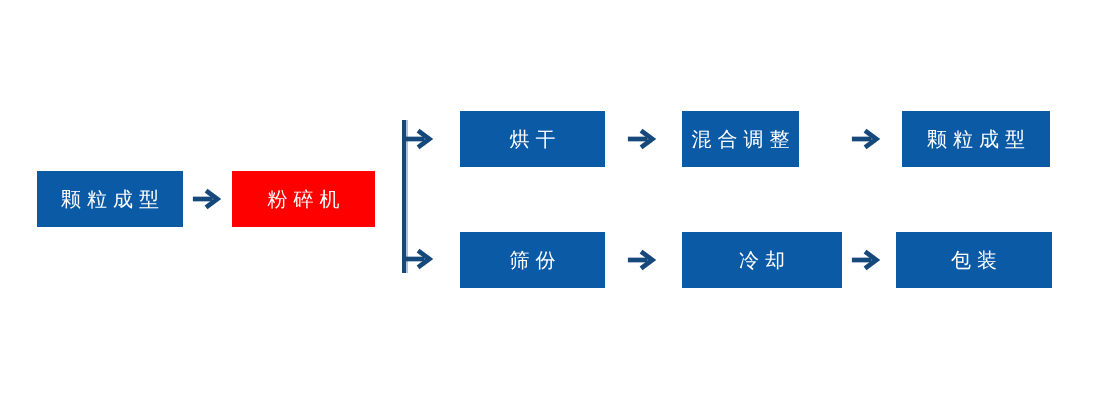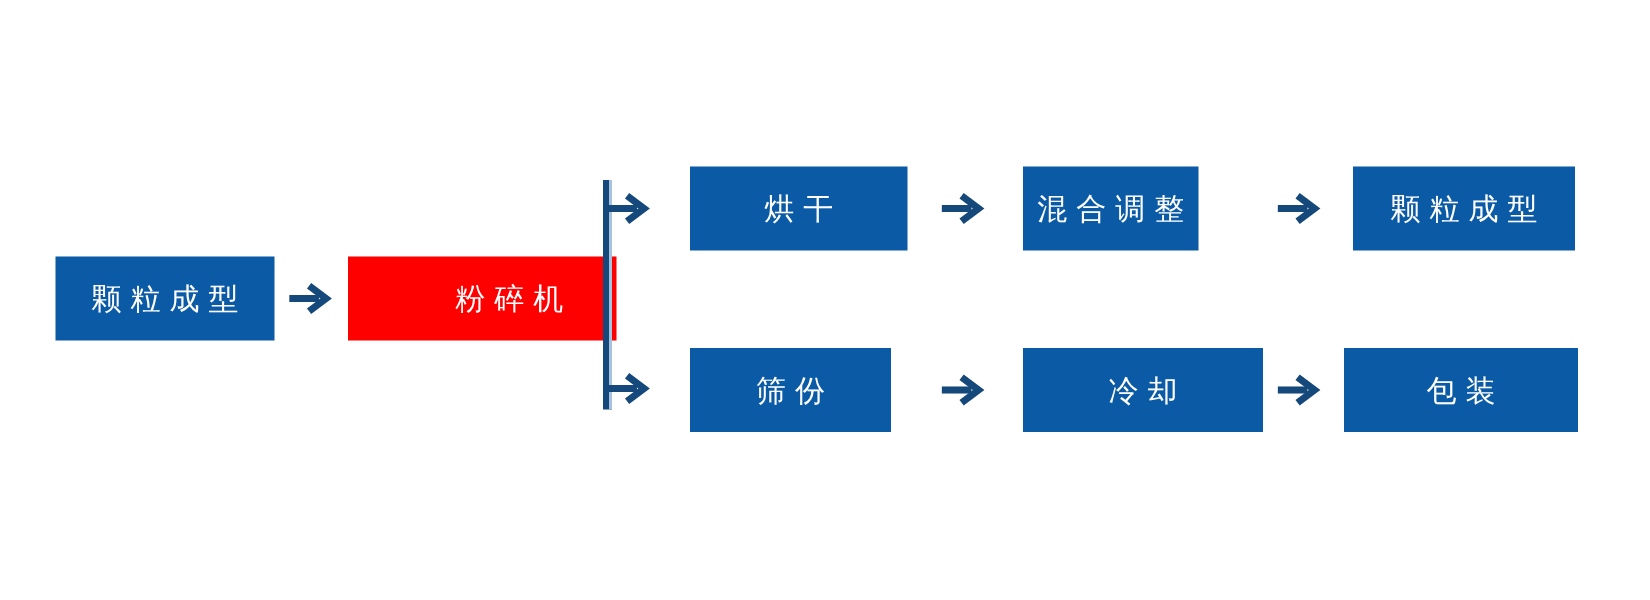--- a/index.html
+++ b/index.html
@@ -28,29 +28,29 @@
     display: flex;
     align-items: center;
     justify-content: center;
     background: var(--box-blue);
     color: #ffffff;
     font-size: 20px;
     letter-spacing: 6px;
     text-indent: 6px;
     white-space: nowrap;
   }
-  .box.red { background: var(--box-red); padding-left: 36px; }
+  .box.red { background: var(--box-red); }
 
   
   .pos-source  { left: 37px;  top: 171px; width: 146px; }
   .pos-crusher { left: 232px; top: 171px; width: 143px; }
   .pos-dry     { left: 460px; top: 111px; width: 145px; }
   .pos-mix     { left: 682px; top: 111px; width: 117px; }
   .pos-pellet  { left: 902px; top: 111px; width: 148px; text-align: right; }
-  .pos-sieve   { left: 460px; top: 232px; width: 134px; }
+  .pos-sieve   { left: 460px; top: 232px; width: 145px; }
   .pos-cool    { left: 682px; top: 232px; width: 160px; }
   .pos-pack    { left: 896px; top: 232px; width: 156px; }
 
   .arrow {
     position: absolute;
     width: 32px;
     height: 24px;
     color: var(--arrow-navy);
   }
   .pos-a1 { left: 191px; top: 187px; }

